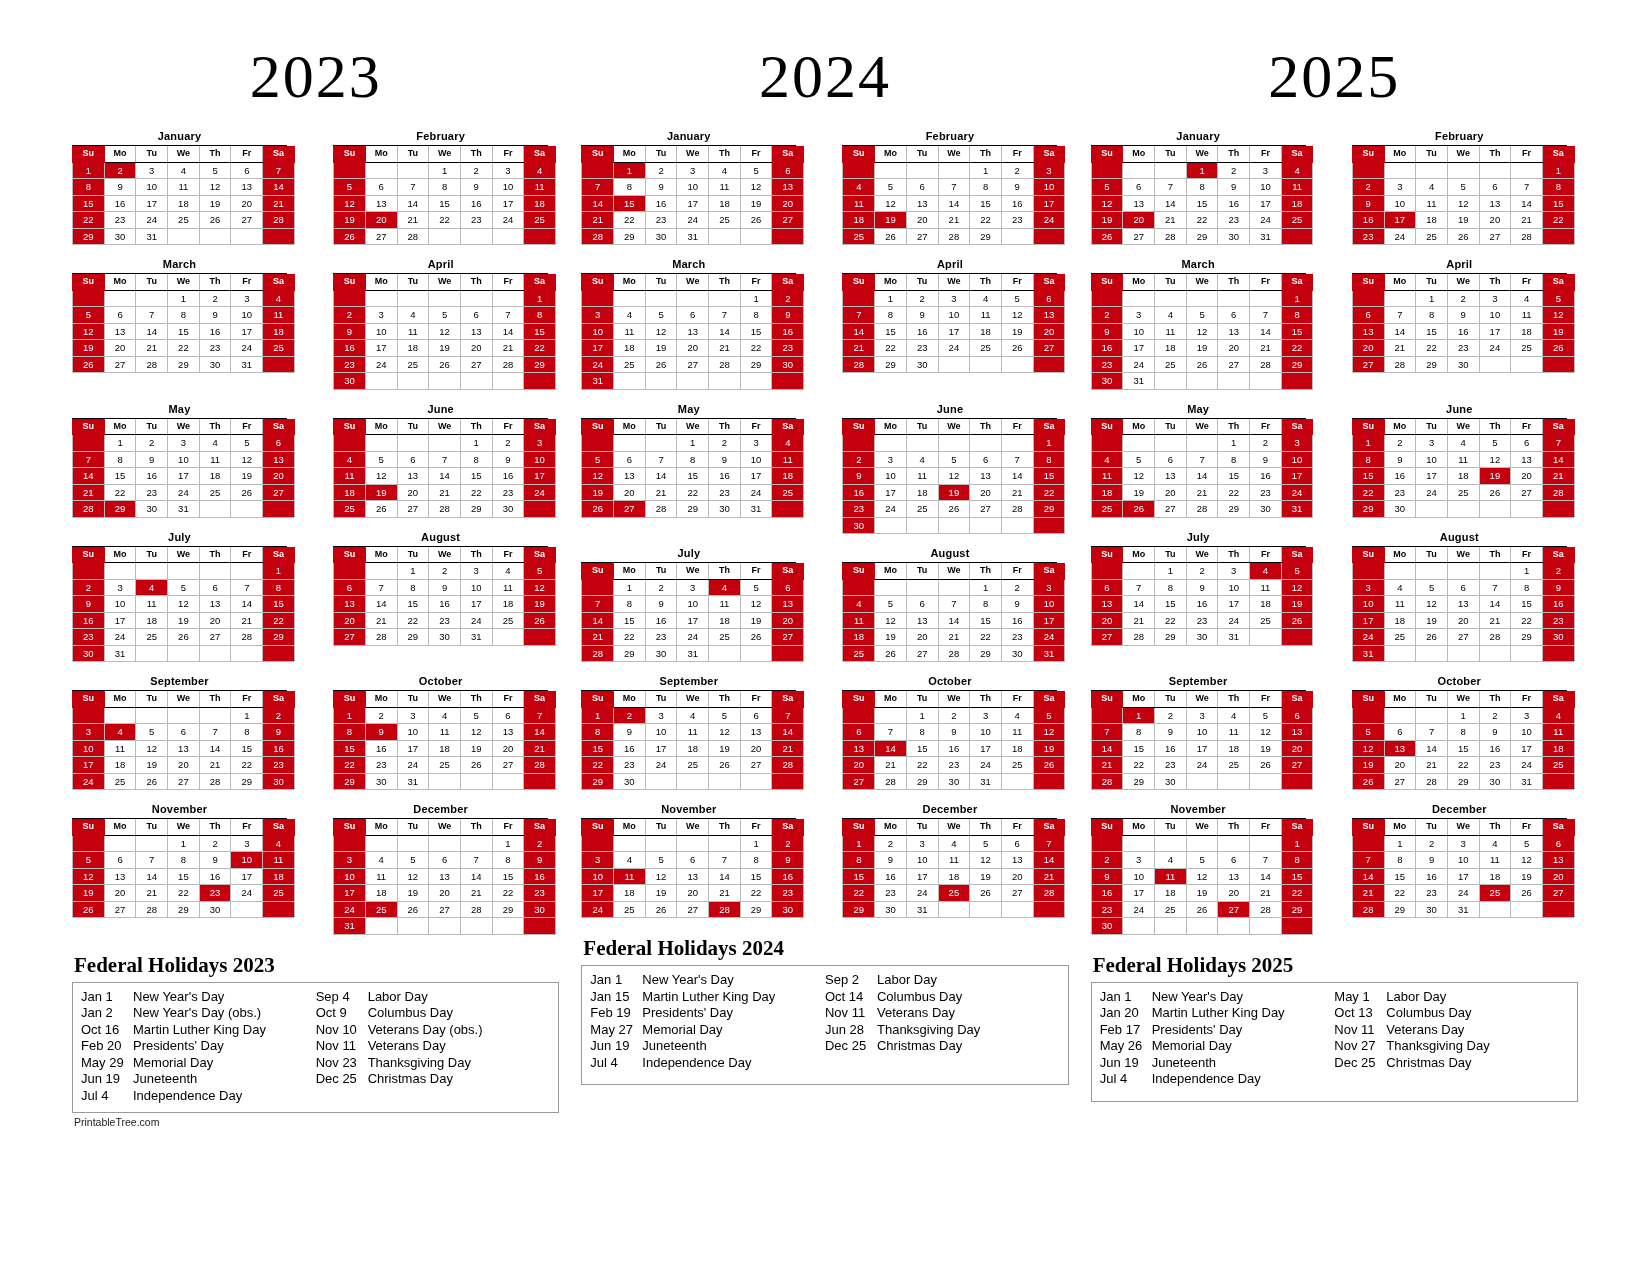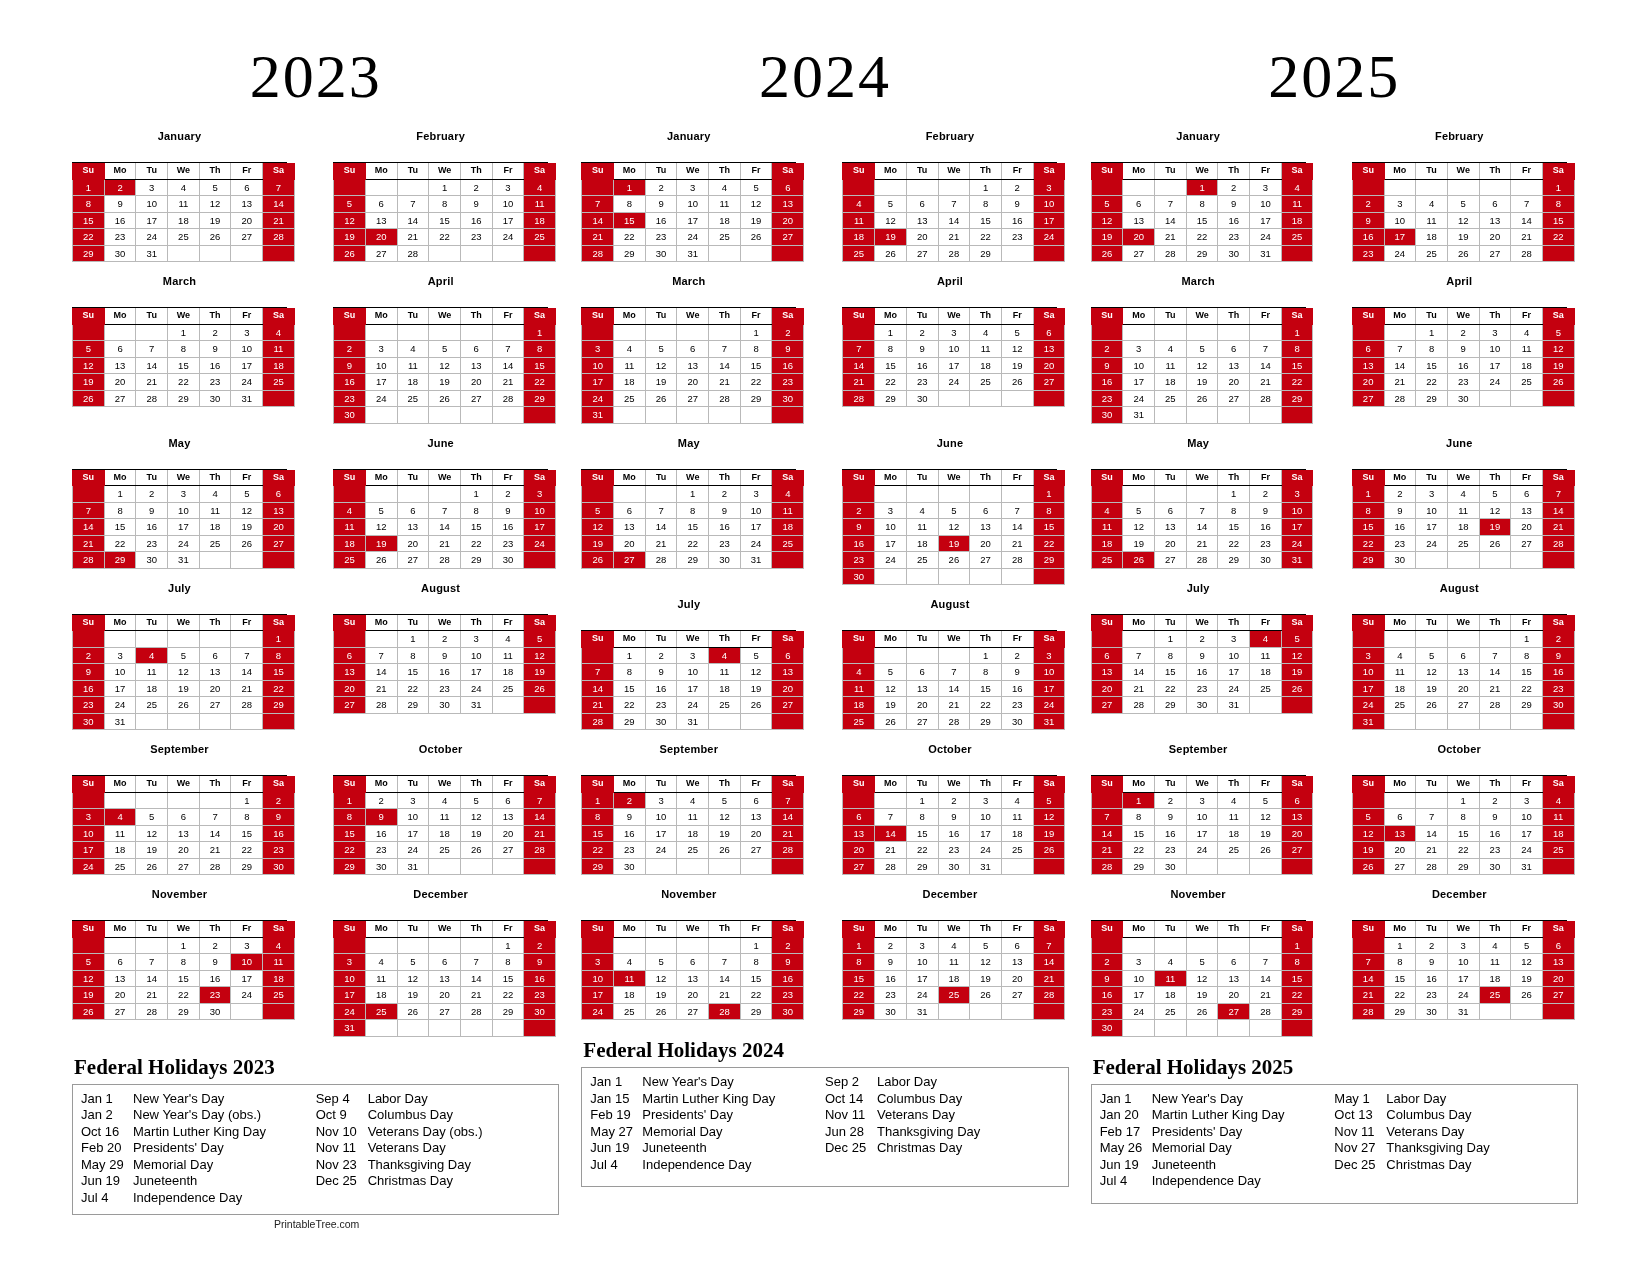--- a/index.html
+++ b/index.html
@@ -48,21 +48,21 @@
     column-gap: 35px;
     row-gap: 12px;
   }
   .month {
     width: 215px;
   }
   .month-name {
     font-size: 11px;
     font-weight: bold;
     text-align: center;
-    padding: 2px 0 20px 0;
+    padding: 2px 0 3px 0;
     line-height: 1;
     border-bottom: 1px solid #000;
     letter-spacing: 0.2px;
   }
   table.cal {
     border-collapse: collapse;
     width: 215px;
     table-layout: fixed;
   }
   table.cal td, table.cal th {
@@ -132,21 +132,20 @@
     line-height: 16.5px;
     white-space: nowrap;
   }
   .hol-date { width: 52px; flex: 0 0 52px; }
   .hol-name { flex: 1; }
   .footer-credit {
     font-size: 10.5px;
     margin-top: 3px;
     margin-left: 2px;
     color: #222;
-    text-align: center;
   }
 </style>
 </head>
 <body>
 
 <div class="page">
   <div class="year-col c1">
     <div class="year-title">2023</div>
     <div class="months-grid">
         <div class="month">

